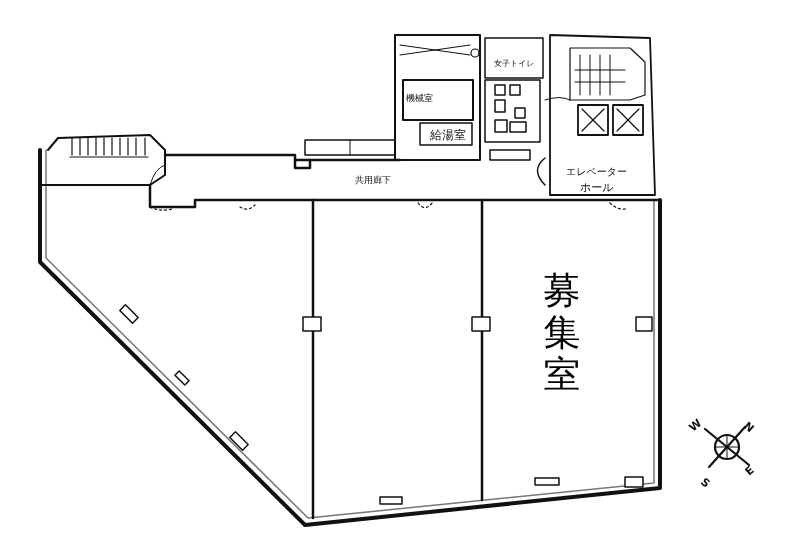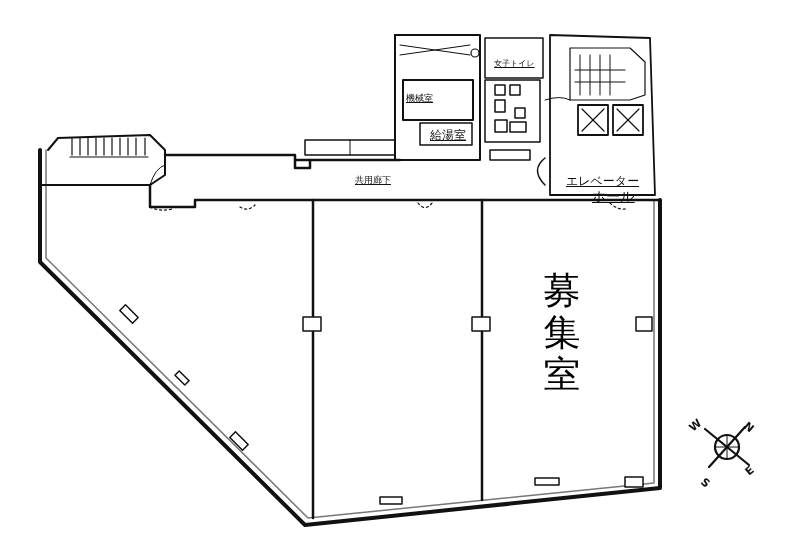--- a/index.html
+++ b/index.html
@@ -1,20 +1,20 @@
 <!DOCTYPE html>
 <html><head>
 <meta charset="utf-8">
 <style>
   html, body { margin: 0; padding: 0; background: #ffffff; }
   body { width: 787px; height: 560px; position: relative; overflow: hidden;
          font-family: "DejaVu Sans", sans-serif; }
   #plan { position: absolute; left: 0; top: 0; width: 787px; height: 560px; }
   .lbl { position: absolute; color: #111; white-space: nowrap; }
-  .small { font-size: 9px; letter-spacing: 0px; text-decoration: underline; }
+  .small { font-size: 9px; letter-spacing: 0px; }
   .vacant { position: absolute; left: 540px; top: 270px; font-size: 37px;
             line-height: 42px; color: #000; width: 44px; text-align: center; }
   .vacant span { display: block; }
   .compass-letter { font-size: 11px; font-weight: bold; fill: #111; font-family: "DejaVu Sans", sans-serif; }
 </style>
 </head>
 <body>
 
 <svg id="plan" viewBox="0 0 787 560" xmlns="http://www.w3.org/2000/svg">
   <g fill="none" stroke="#111" stroke-linecap="round" stroke-linejoin="round">
@@ -133,20 +133,20 @@
     <text class="compass-letter" x="749" y="476" transform="rotate(-40 749 476)">E</text>
     <text class="compass-letter" x="700" y="483" transform="rotate(40 700 483)">S</text>
     <text class="compass-letter" x="693" y="432" transform="rotate(-40 693 432)">W</text>
   </g>
 </svg>
 
 <div class="lbl small" style="left:328px; top:174px;margin-left:27px;">共用廊下</div>
 <div class="lbl small" style="left:406px; top:92px;">機械室</div>
 <div class="lbl small" style="left:430px; top:127px; font-size:12px;">給湯室</div>
 <div class="lbl small" style="left:494px; top:58px; font-size:8px;">女子トイレ</div>
-<div class="lbl small" style="left:566px; top:165px; font-size:12px;margin-top:8px;">エレベーター</div>
-<div class="lbl small" style="left:592px; top:180px; font-size:14px;margin-top:8px;">ホール</div>
+<div class="lbl small" style="left:566px; top:165px; font-size:10px;">エレベーター</div>
+<div class="lbl small" style="left:580px; top:180px; font-size:11px;">ホール</div>
 
 <div class="vacant">
   <span>募</span>
   <span>集</span>
   <span>室</span>
 </div>
 
 </body></html>

